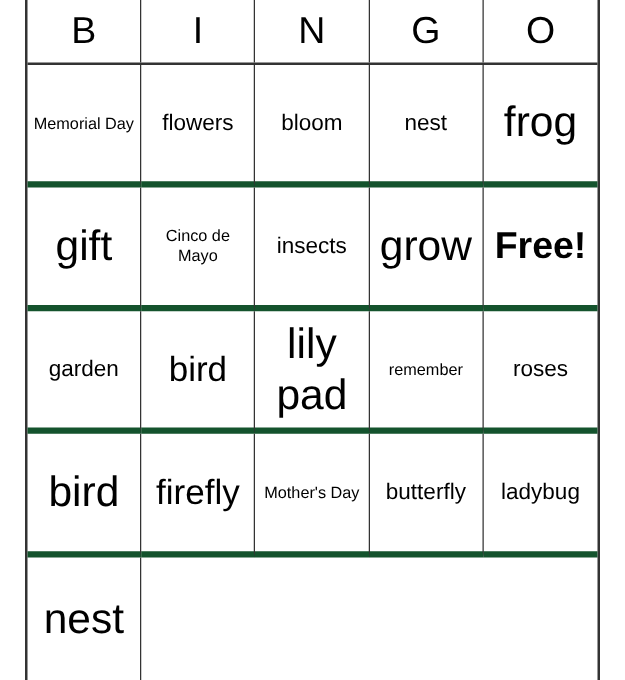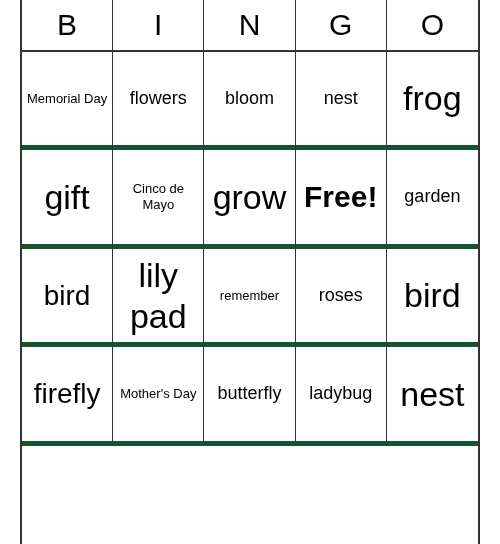--- a/index.html
+++ b/index.html
@@ -121,20 +121,23 @@
       <div class="bingo-cell">
         <span class="size-xlarge">frog</span>
       </div>
       <div class="bingo-cell">
         <span class="size-xlarge">gift</span>
       </div>
       <div class="bingo-cell">
         <span class="size-small">Cinco de Mayo</span>
       </div>
       <div class="bingo-cell">
+        <span class="size-medium">insects</span>
+      </div>
+      <div class="bingo-cell">
         <span class="size-xlarge">grow</span>
       </div>
       <div class="bingo-cell">
         <span class="size-free">Free!</span>
       </div>
       <div class="bingo-cell">
         <span class="size-medium">garden</span>
       </div>
       <div class="bingo-cell">
         <span class="size-large">bird</span>

